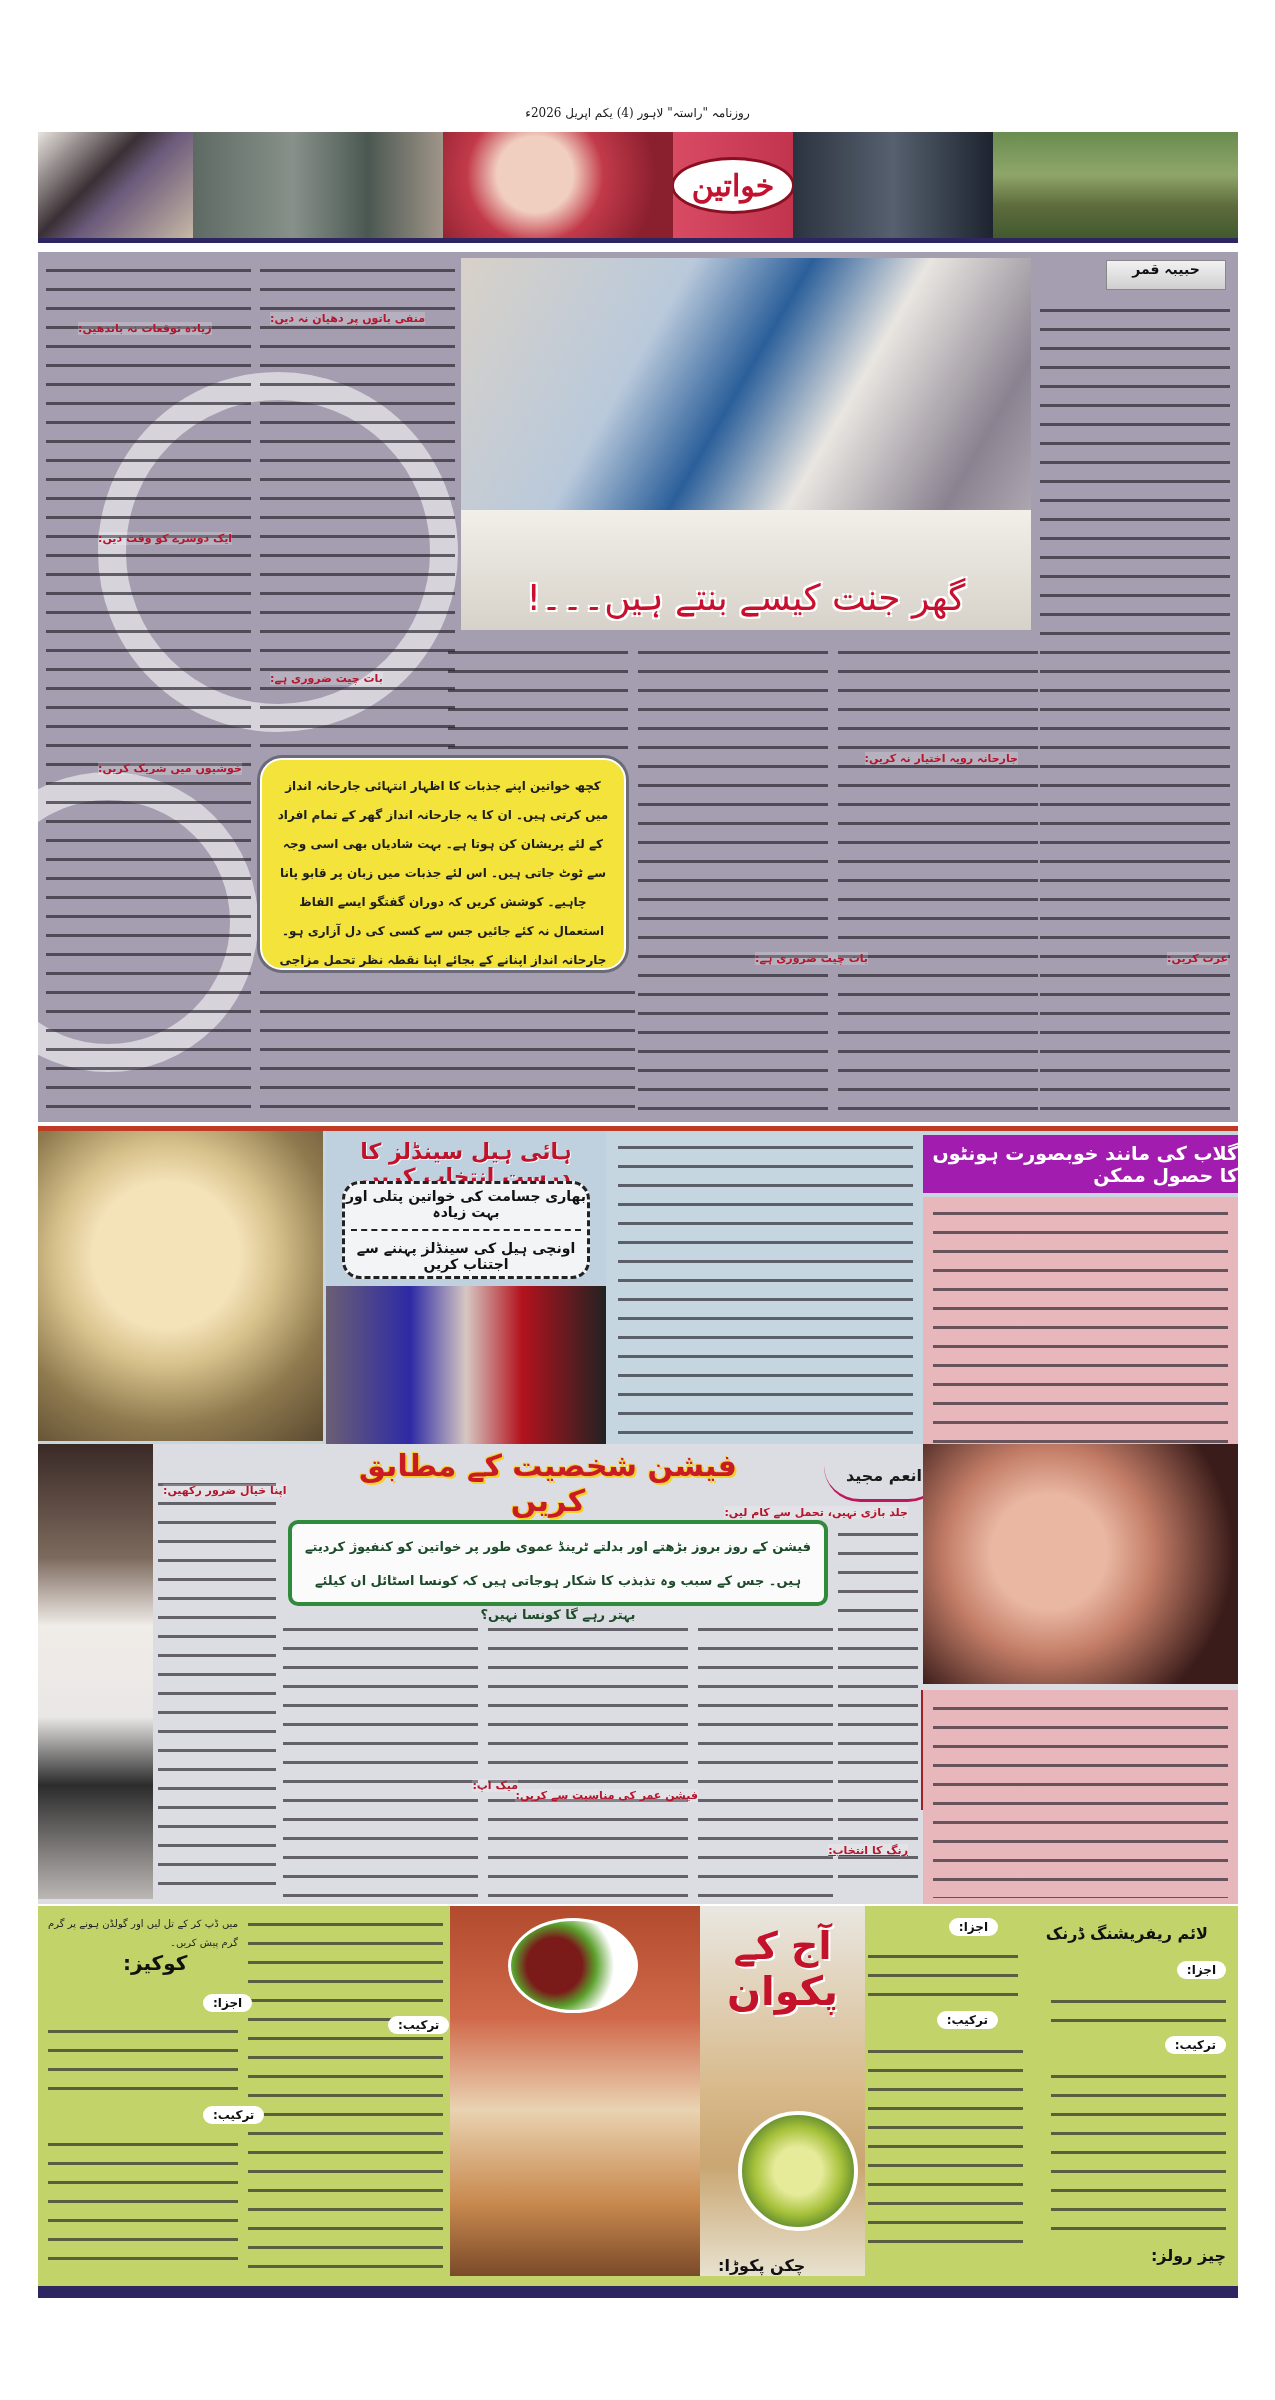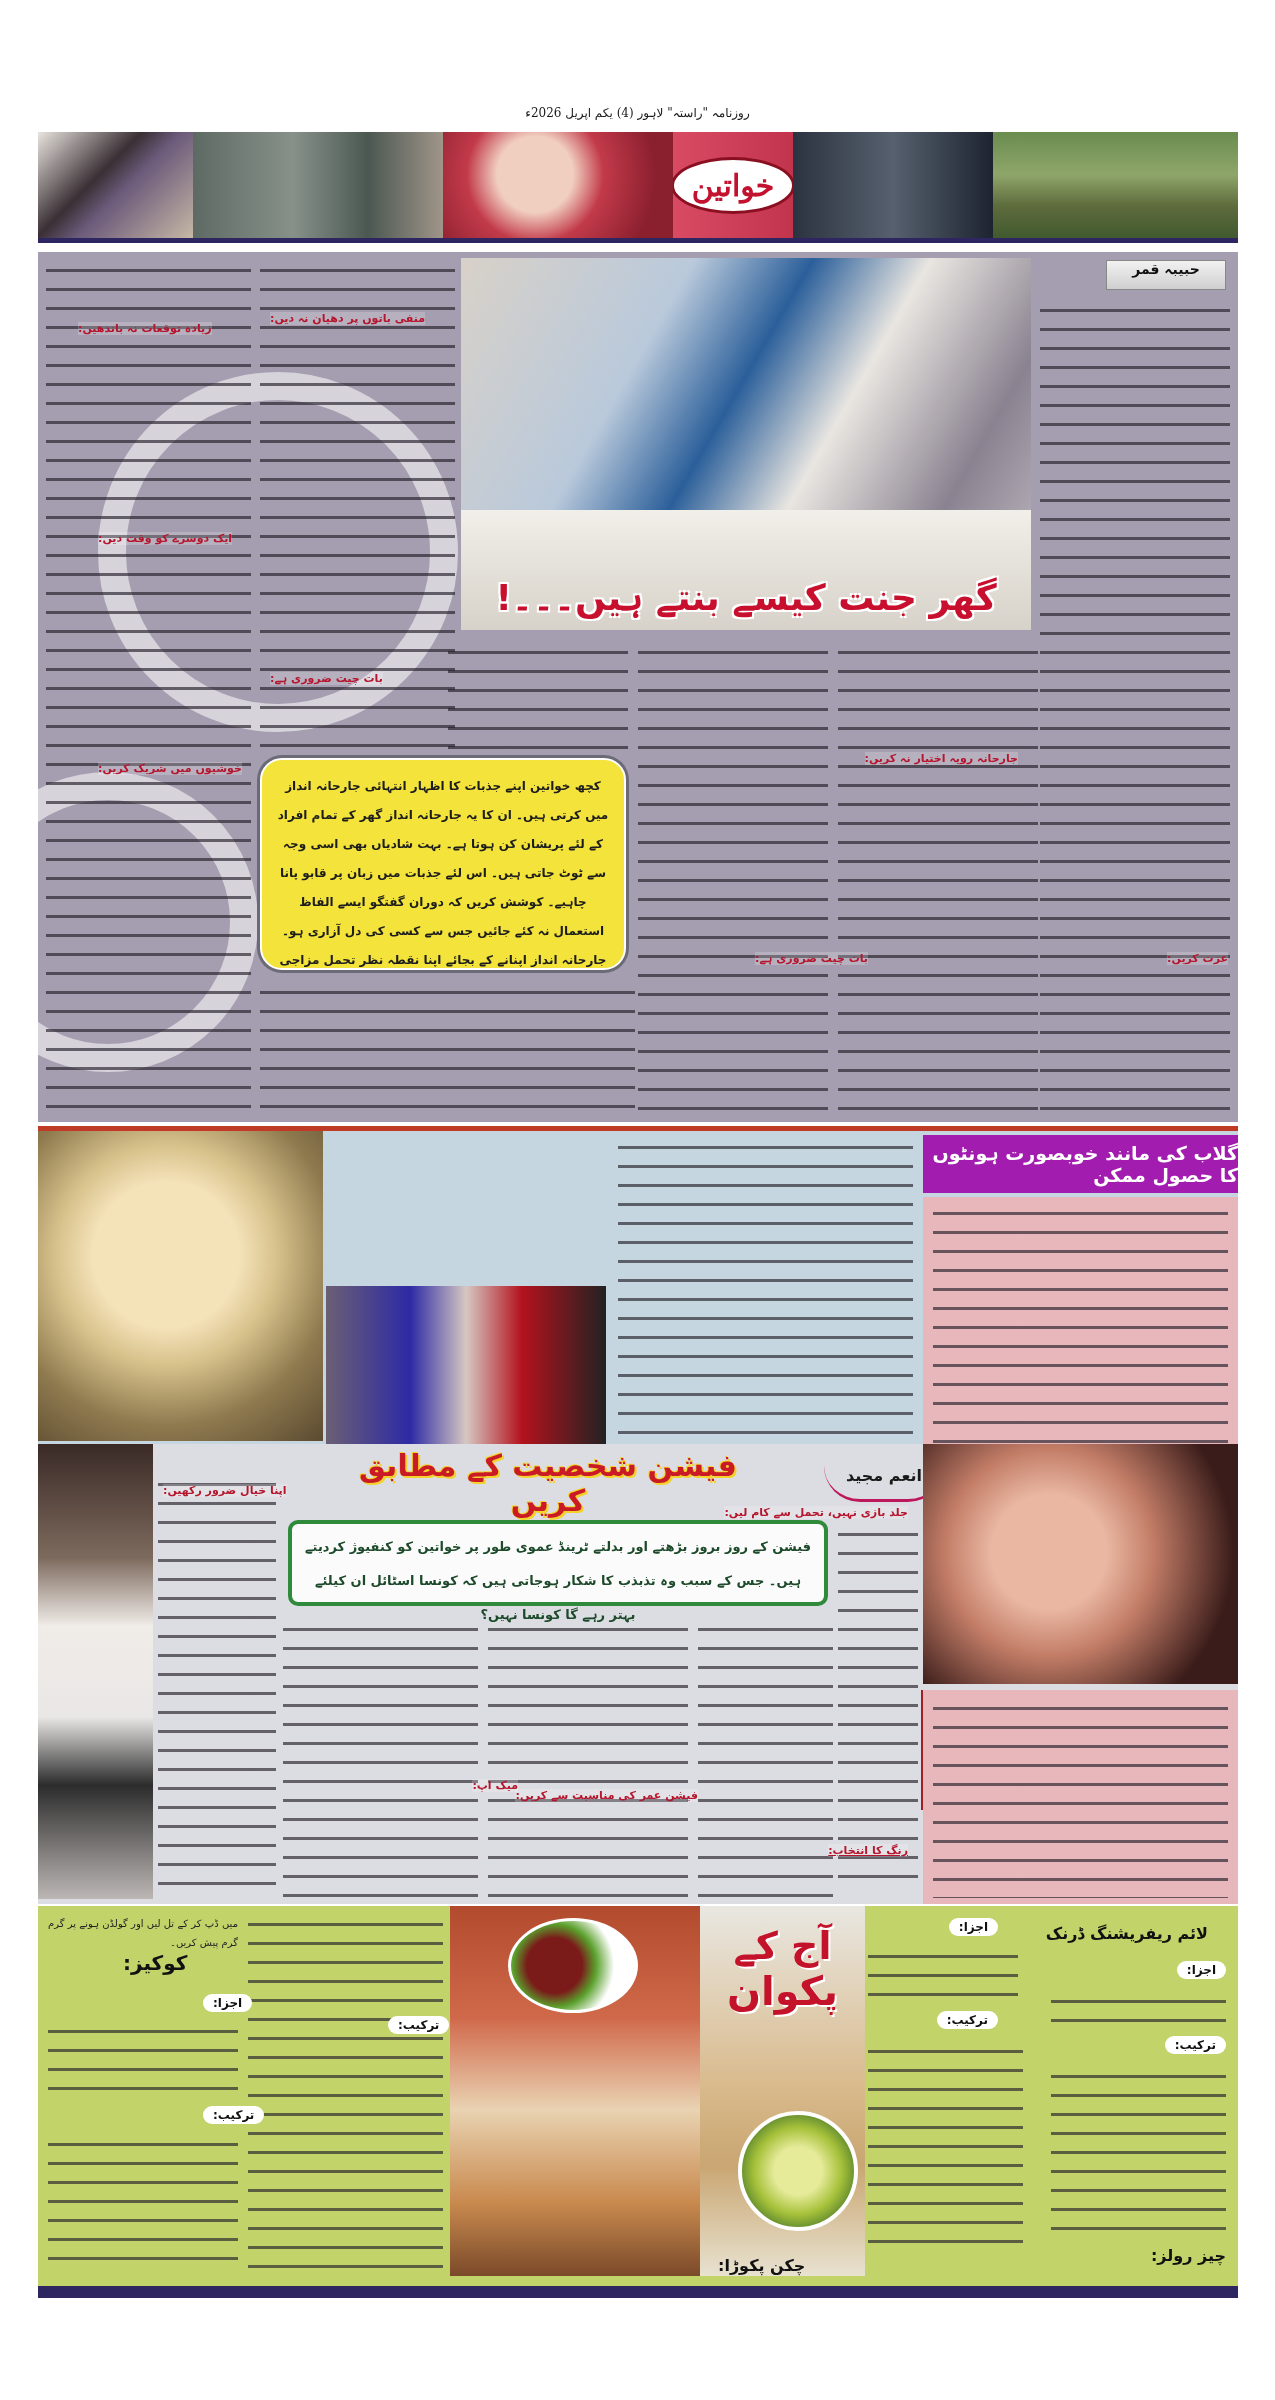--- a/index.html
+++ b/index.html
@@ -24,21 +24,21 @@
   .sec1 .deco { position: absolute; border-radius: 50%; border: 28px solid rgba(255,255,255,0.55); }
   .col { position: absolute; direction: rtl; text-align: justify; font-size: 10px; line-height: 19px; color: #222; }
   .lines { position: absolute; inset: 0; background: repeating-linear-gradient(180deg, transparent 0 9px, rgba(35,30,40,0.65) 9px 12px, transparent 12px 19px); }
   .subhead { position: absolute; direction: rtl; color: #b5162d; font-size: 11px; font-weight: bold; background: rgba(255,255,255,0.2); }
 
   .author-box { position: absolute; top: 8px; right: 12px; width: 120px; height: 30px; background: linear-gradient(180deg,#f2f2f2,#cfcfcf); border: 1px solid #888; display:flex; justify-content:center; }
   .author-box span { font-size: 14px; font-weight: bold; direction: rtl; color:#111; }
 
   .hero { position: absolute; top: 6px; left: 423px; width: 570px; height: 372px; background: linear-gradient(120deg,#d8d1c8 0%,#b9c9db 30%,#2b5f9a 45%,#e9e6e1 60%,#8a8290 80%,#c9c3c9 100%); overflow:hidden; }
   .hero .couch { position:absolute; bottom:0; left:0; right:0; height:120px; background:linear-gradient(180deg,#f1efe9,#d7d2c9); }
-  .hero-title { position: absolute; bottom: 12px; left: 10px; right: 10px; text-align: center; direction: rtl; font-size: 36px; font-weight: bold; color: #c8102e; text-shadow: 2px 2px 0 #fff, -2px -2px 0 #fff, 2px -2px 0 #fff, -2px 2px 0 #fff; font-family:"DejaVu Sans", sans-serif; }
+  .hero-title { position: absolute; bottom: 12px; left: 10px; right: 10px; text-align: center; direction: rtl; font-size: 36px; font-weight: normal; color: #c8102e; text-shadow: 2px 2px 0 #fff, -2px -2px 0 #fff, 2px -2px 0 #fff, -2px 2px 0 #fff; font-family:"DejaVu Sans", sans-serif; }
 
   .quote-box { position: absolute; top: 506px; left: 222px; width: 366px; height: 212px; background: #f3e33a; border: 2px solid #fff; border-radius: 22px; box-shadow: 0 0 0 3px #6b6b78; padding: 12px 14px; direction: rtl; text-align: center; font-size: 12px; line-height: 29px; font-weight: bold; color: #1d1d1d; overflow:hidden; }
 
   .sec2 { position: absolute; top: 1126px; left: 38px; width: 1200px; height: 318px; background: #c6d6e0; border-top: 5px solid #bf3b25; overflow:hidden; }
   .shoe-photo { position:absolute; top:0; left:0; width:285px; height:310px; background: radial-gradient(circle at 45% 40%, #f4e2b9 0 30%, #d8c28c 45%, #8f7a4f 70%, #5a4a30 100%); }
   .heels-photo { position:absolute; top:155px; left:288px; width:280px; height:160px; background: linear-gradient(90deg,#6b5f74 0%,#2d2aa5 30%,#d6c7c2 50%,#b3121d 70%,#222 100%); }
   .sandal-panel { position:absolute; top:0; left:288px; width:280px; height:155px; background:#bfd1df; }
   .sandal-title { position:absolute; top:8px; left:0; width:100%; text-align:center; direction:rtl; color:#c0122b; font-weight:bold; font-size:22px; text-shadow:1px 1px 0 #fff; }
   .sandal-sub { position:absolute; top:50px; left:16px; width:248px; height:98px; border:3px dashed #222; border-radius:18px; background:#f2f4f6; display:flex; flex-direction:column; justify-content:space-around; text-align:center; direction:rtl; font-size:14px; font-weight:bold; color:#111; }
   .sandal-sub .div { border-top:2px dashed #222; margin:0 6px; }
@@ -129,20 +129,28 @@
 
   <div class="col" style="top:730px;left:222px;width:375px;height:130px;">
       <div class="lines"></div>
     </div>
 
   <div class="quote-box">کچھ خواتین اپنے جذبات کا اظہار انتہائی جارحانہ انداز میں کرتی ہیں۔ ان کا یہ جارحانہ انداز گھر کے تمام افراد کے لئے پریشان کن ہوتا ہے۔ بہت شادیاں بھی اسی وجہ سے ٹوٹ جاتی ہیں۔ اس لئے جذبات میں زبان پر قابو پانا چاہیے۔ کوشش کریں کہ دوران گفتگو ایسے الفاظ استعمال نہ کئے جائیں جس سے کسی کی دل آزاری ہو۔ جارحانہ انداز اپنانے کے بجائے اپنا نقطہ نظر تحمل مزاجی سے پیش کریں۔ یہ حقیقت ہے کہ تنگ مزاجی نقصان دہ اور خوش مزاجی کے ذریعے دلوں کو فتح کیا جاسکتا ہے۔</div>
 </div>
 
 <div class="sec2">
   <div class="shoe-photo"></div>
+  <div class="sandal-panel">
+    <div class="sandal-title">ہائی ہیل سینڈلز کا درست انتخاب کریں</div>
+    <div class="sandal-sub">
+      <span>بھاری جسامت کی خواتین پتلی اور بہت زیادہ</span>
+      <div class="div"></div>
+      <span>اونچی ہیل کی سینڈلز پہننے سے اجتناب کریں</span>
+    </div>
+  </div>
   <div class="heels-photo"></div>
   <div class="col" style="top:6px;left:580px;width:295px;height:300px;">
       <div class="lines"></div>
     </div>
   <div class="lips-head">
       <span>گلاب کی مانند خوبصورت ہونٹوں کا حصول ممکن</span>
     </div>
   <div class="lips-body">
     <div class="col" style="top:6px;right:10px;width:295px;height:240px;">
         <div class="lines"></div>

